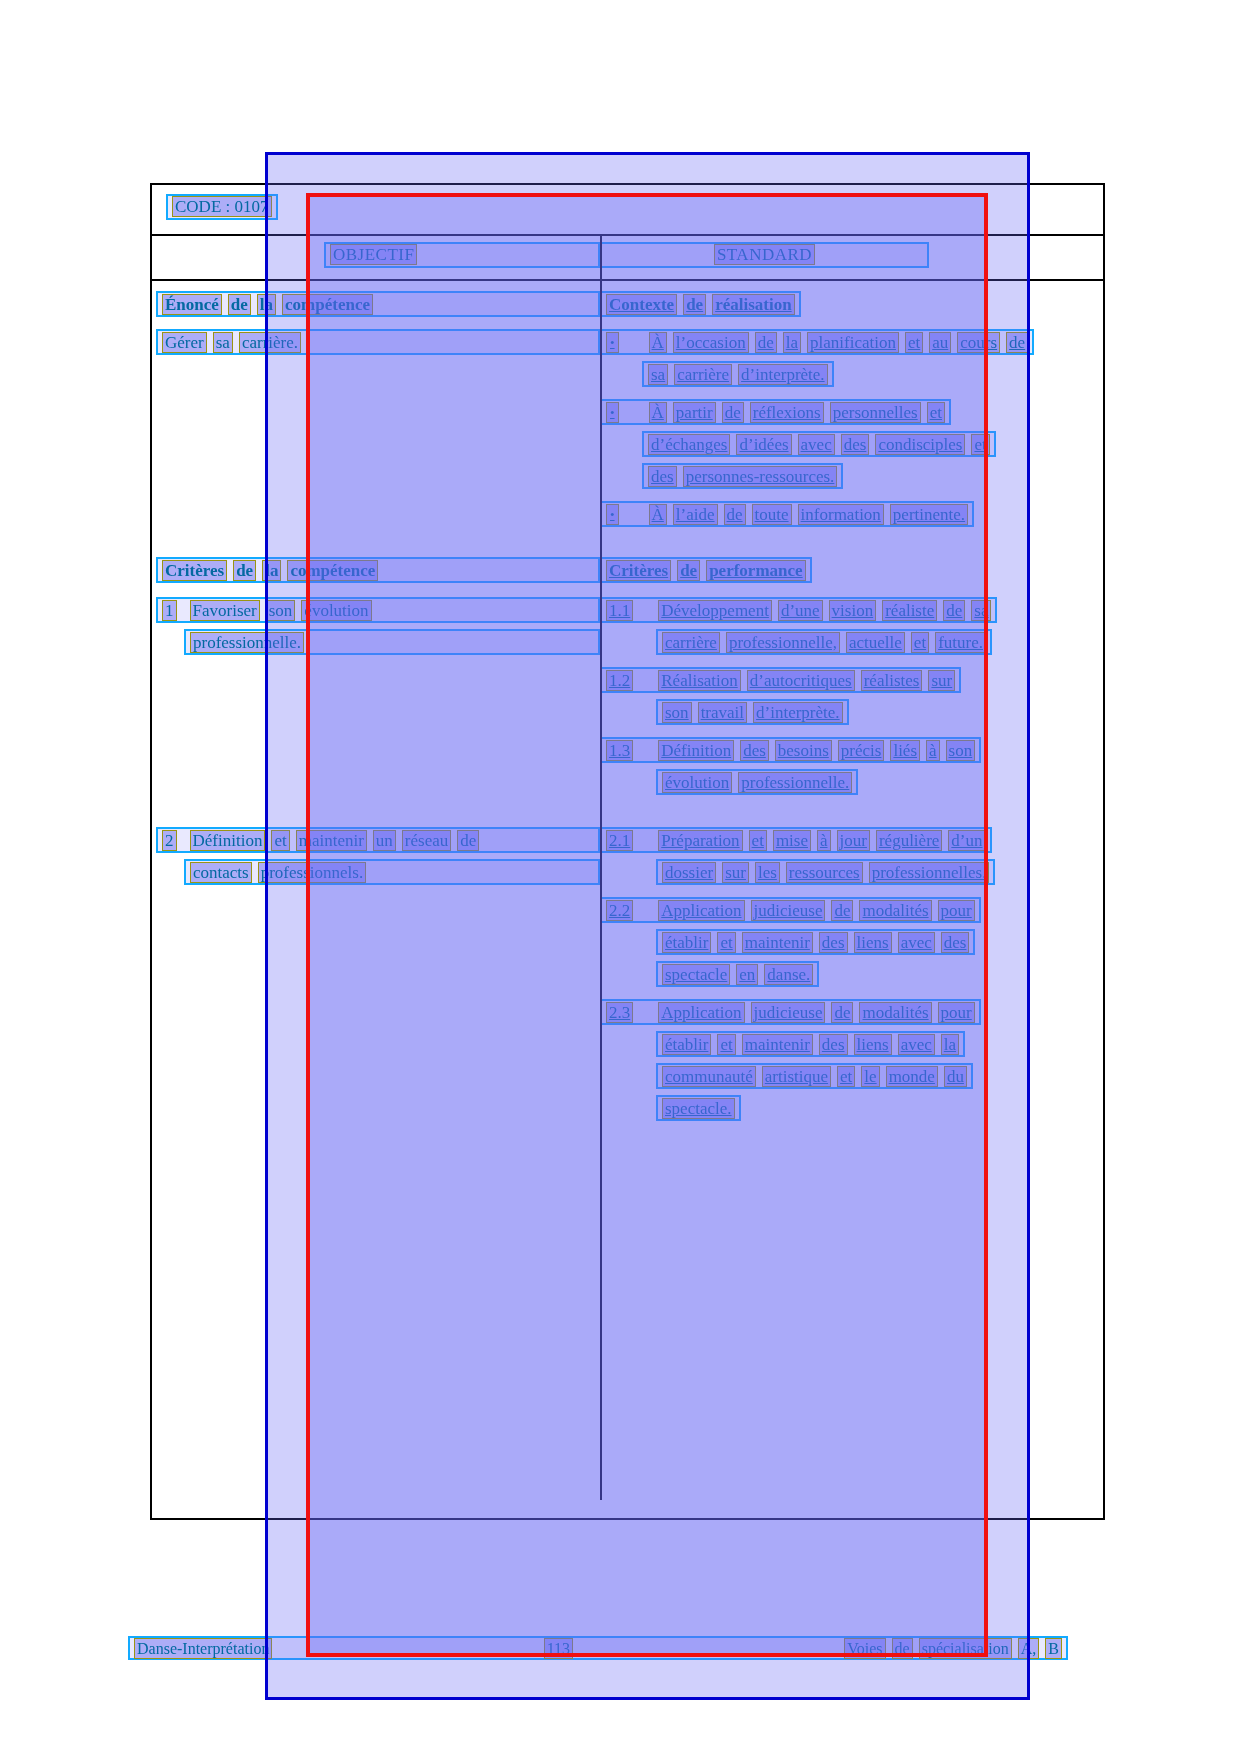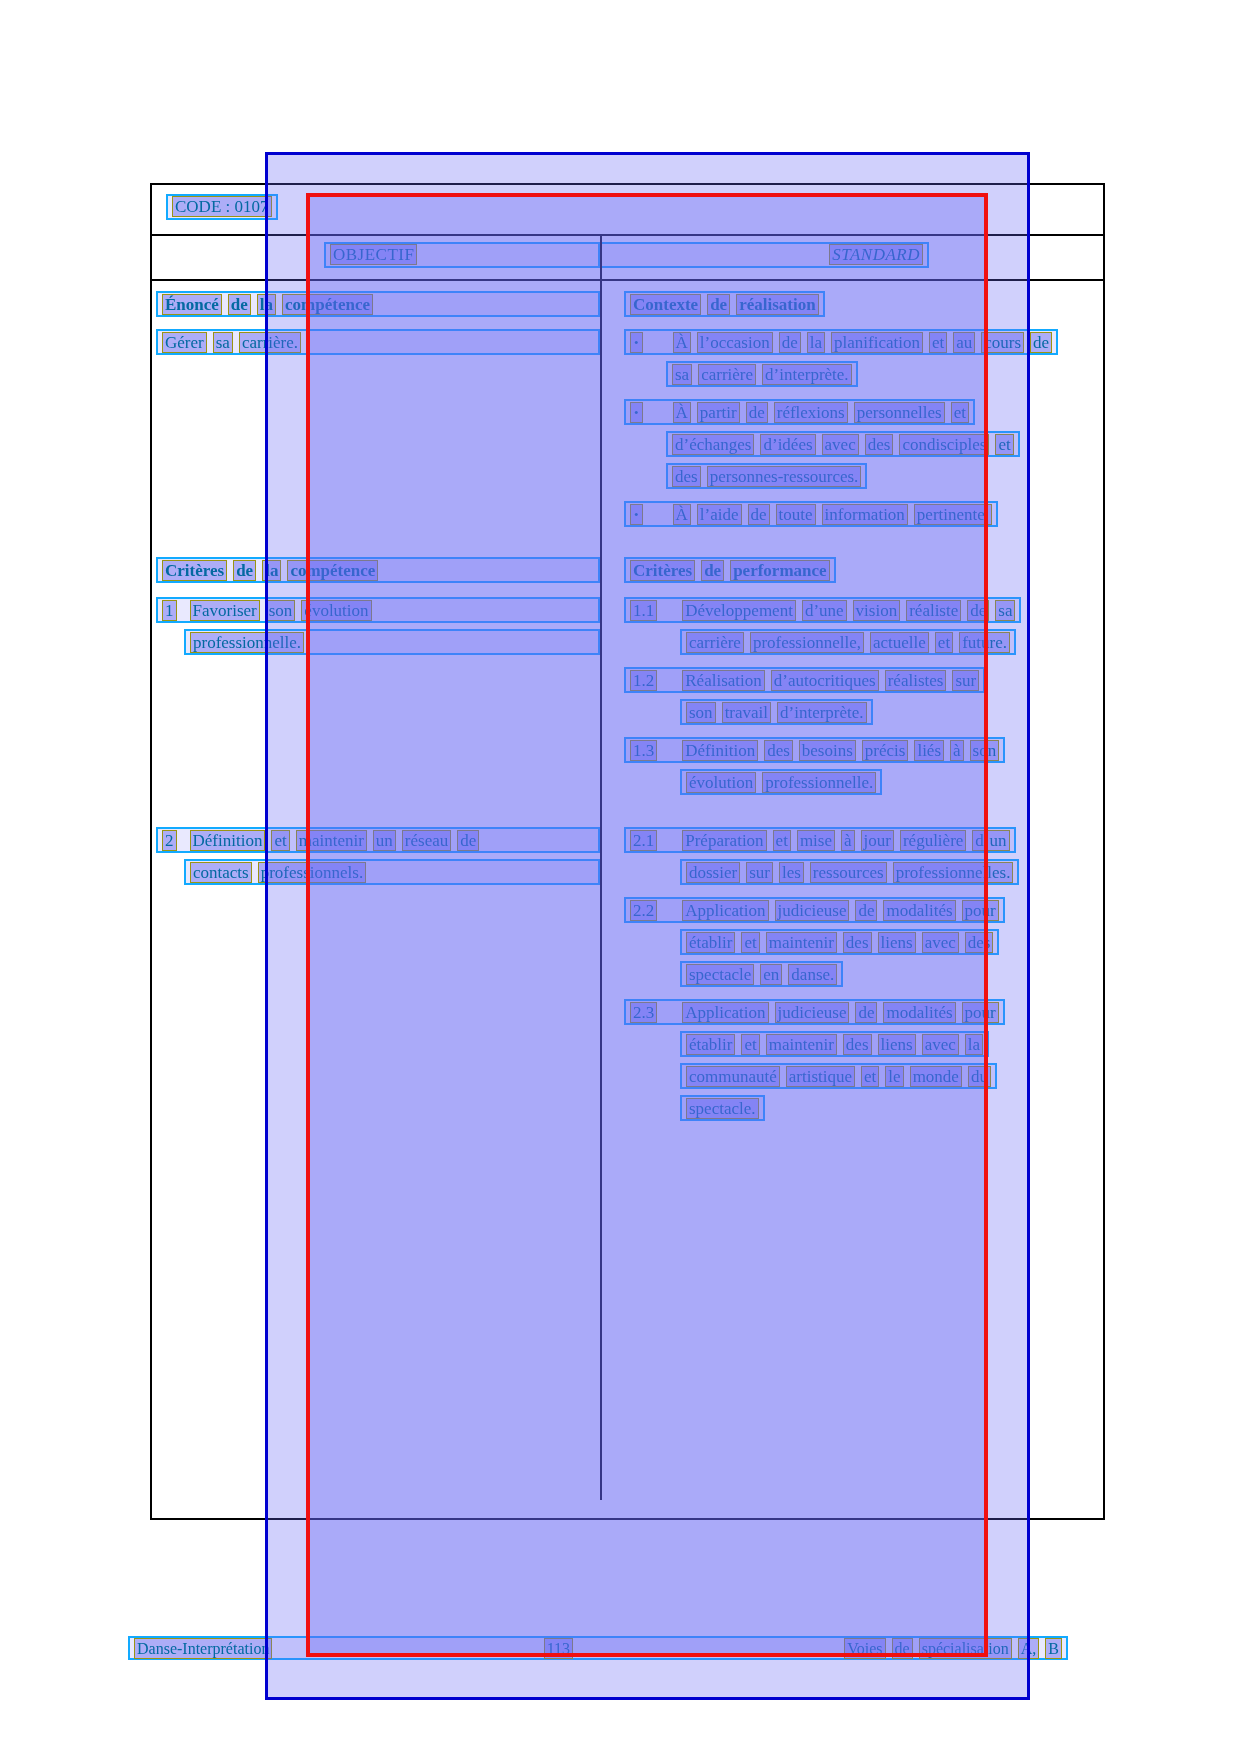--- a/index.html
+++ b/index.html
@@ -9,41 +9,41 @@
          border:2px solid #000;box-sizing:border-box;}
   .row-code{height:51px;border-bottom:2px solid #000;display:flex;align-items:center;
             padding-left:14px;box-sizing:border-box;}
   .row-head{height:45px;border-bottom:2px solid #000;display:flex;box-sizing:border-box;}
   .hcell1{width:448px;display:flex;align-items:center;box-sizing:border-box;}
   .hcell2{flex:1;display:flex;align-items:center;box-sizing:border-box;}
   .col-divider{position:absolute;left:448px;top:51px;width:2px;height:1264px;background:#000;}
   .row-body{box-sizing:border-box;padding-top:10px;}
   .sec{display:flex;}
   .sc1{width:448px;padding-left:4px;box-sizing:border-box;}
-  .sc2{flex:1;padding-left:24px;box-sizing:border-box;}
+  .sc2{flex:1;padding-left:0;box-sizing:border-box;text-decoration:underline;}
   .sechead{margin-top:18px;margin-bottom:8px;}
   .sec2nd{margin-top:20px;}
   .line{display:flex;align-items:center;gap:6px;height:22px;padding:0 4px;margin-bottom:6px;
         border:2px solid #12aaff;background:rgba(105,105,245,.15);}
   .fit{width:fit-content;max-width:100%;}
   .ind1{margin-left:28px;}
   .ind2{margin-left:56px;}
   .indb{margin-left:42px;}
   .w{border:1px solid #9a9412;background:rgba(82,82,238,.40);padding:0 2px;
      line-height:19px;white-space:nowrap;display:inline-block;}
   .bold .w{font-weight:bold;}
   .caps{letter-spacing:.5px;}
   .numL{margin-right:7px;}
   .numR{margin-right:19px;}
   .bullet{margin-right:24px;font-size:13px;line-height:19px;padding:0 3px;}
   .bitem{margin-bottom:12px;}
   .citem{margin-bottom:12px;}
   .title-gap{margin-bottom:12px;}
   .head-obj{margin-left:172px;flex:1;}
-  .head-std{width:317px;justify-content:flex-end;font-style:italic;}
+  .head-std{width:317px;justify-content:center;}
   .footer{position:absolute;left:128px;top:1636px;width:940px;height:24px;box-sizing:border-box;
           border:2px solid #12aaff;background:rgba(105,105,245,.15);
           display:flex;align-items:flex-start;justify-content:space-between;
           padding:0 4px;font-size:16px;}
   .fgroup{display:flex;gap:6px;align-items:center;}
   .ov{position:absolute;box-sizing:border-box;pointer-events:none;}
   .ov-blue{left:265px;top:152px;width:765px;height:1548px;
            border:3px solid #0000cf;background:rgba(100,100,244,.30);}
   .ov-red{left:306px;top:193px;width:682px;height:1464px;
           border:4px solid #f01010;background:rgba(100,100,244,.35);}

